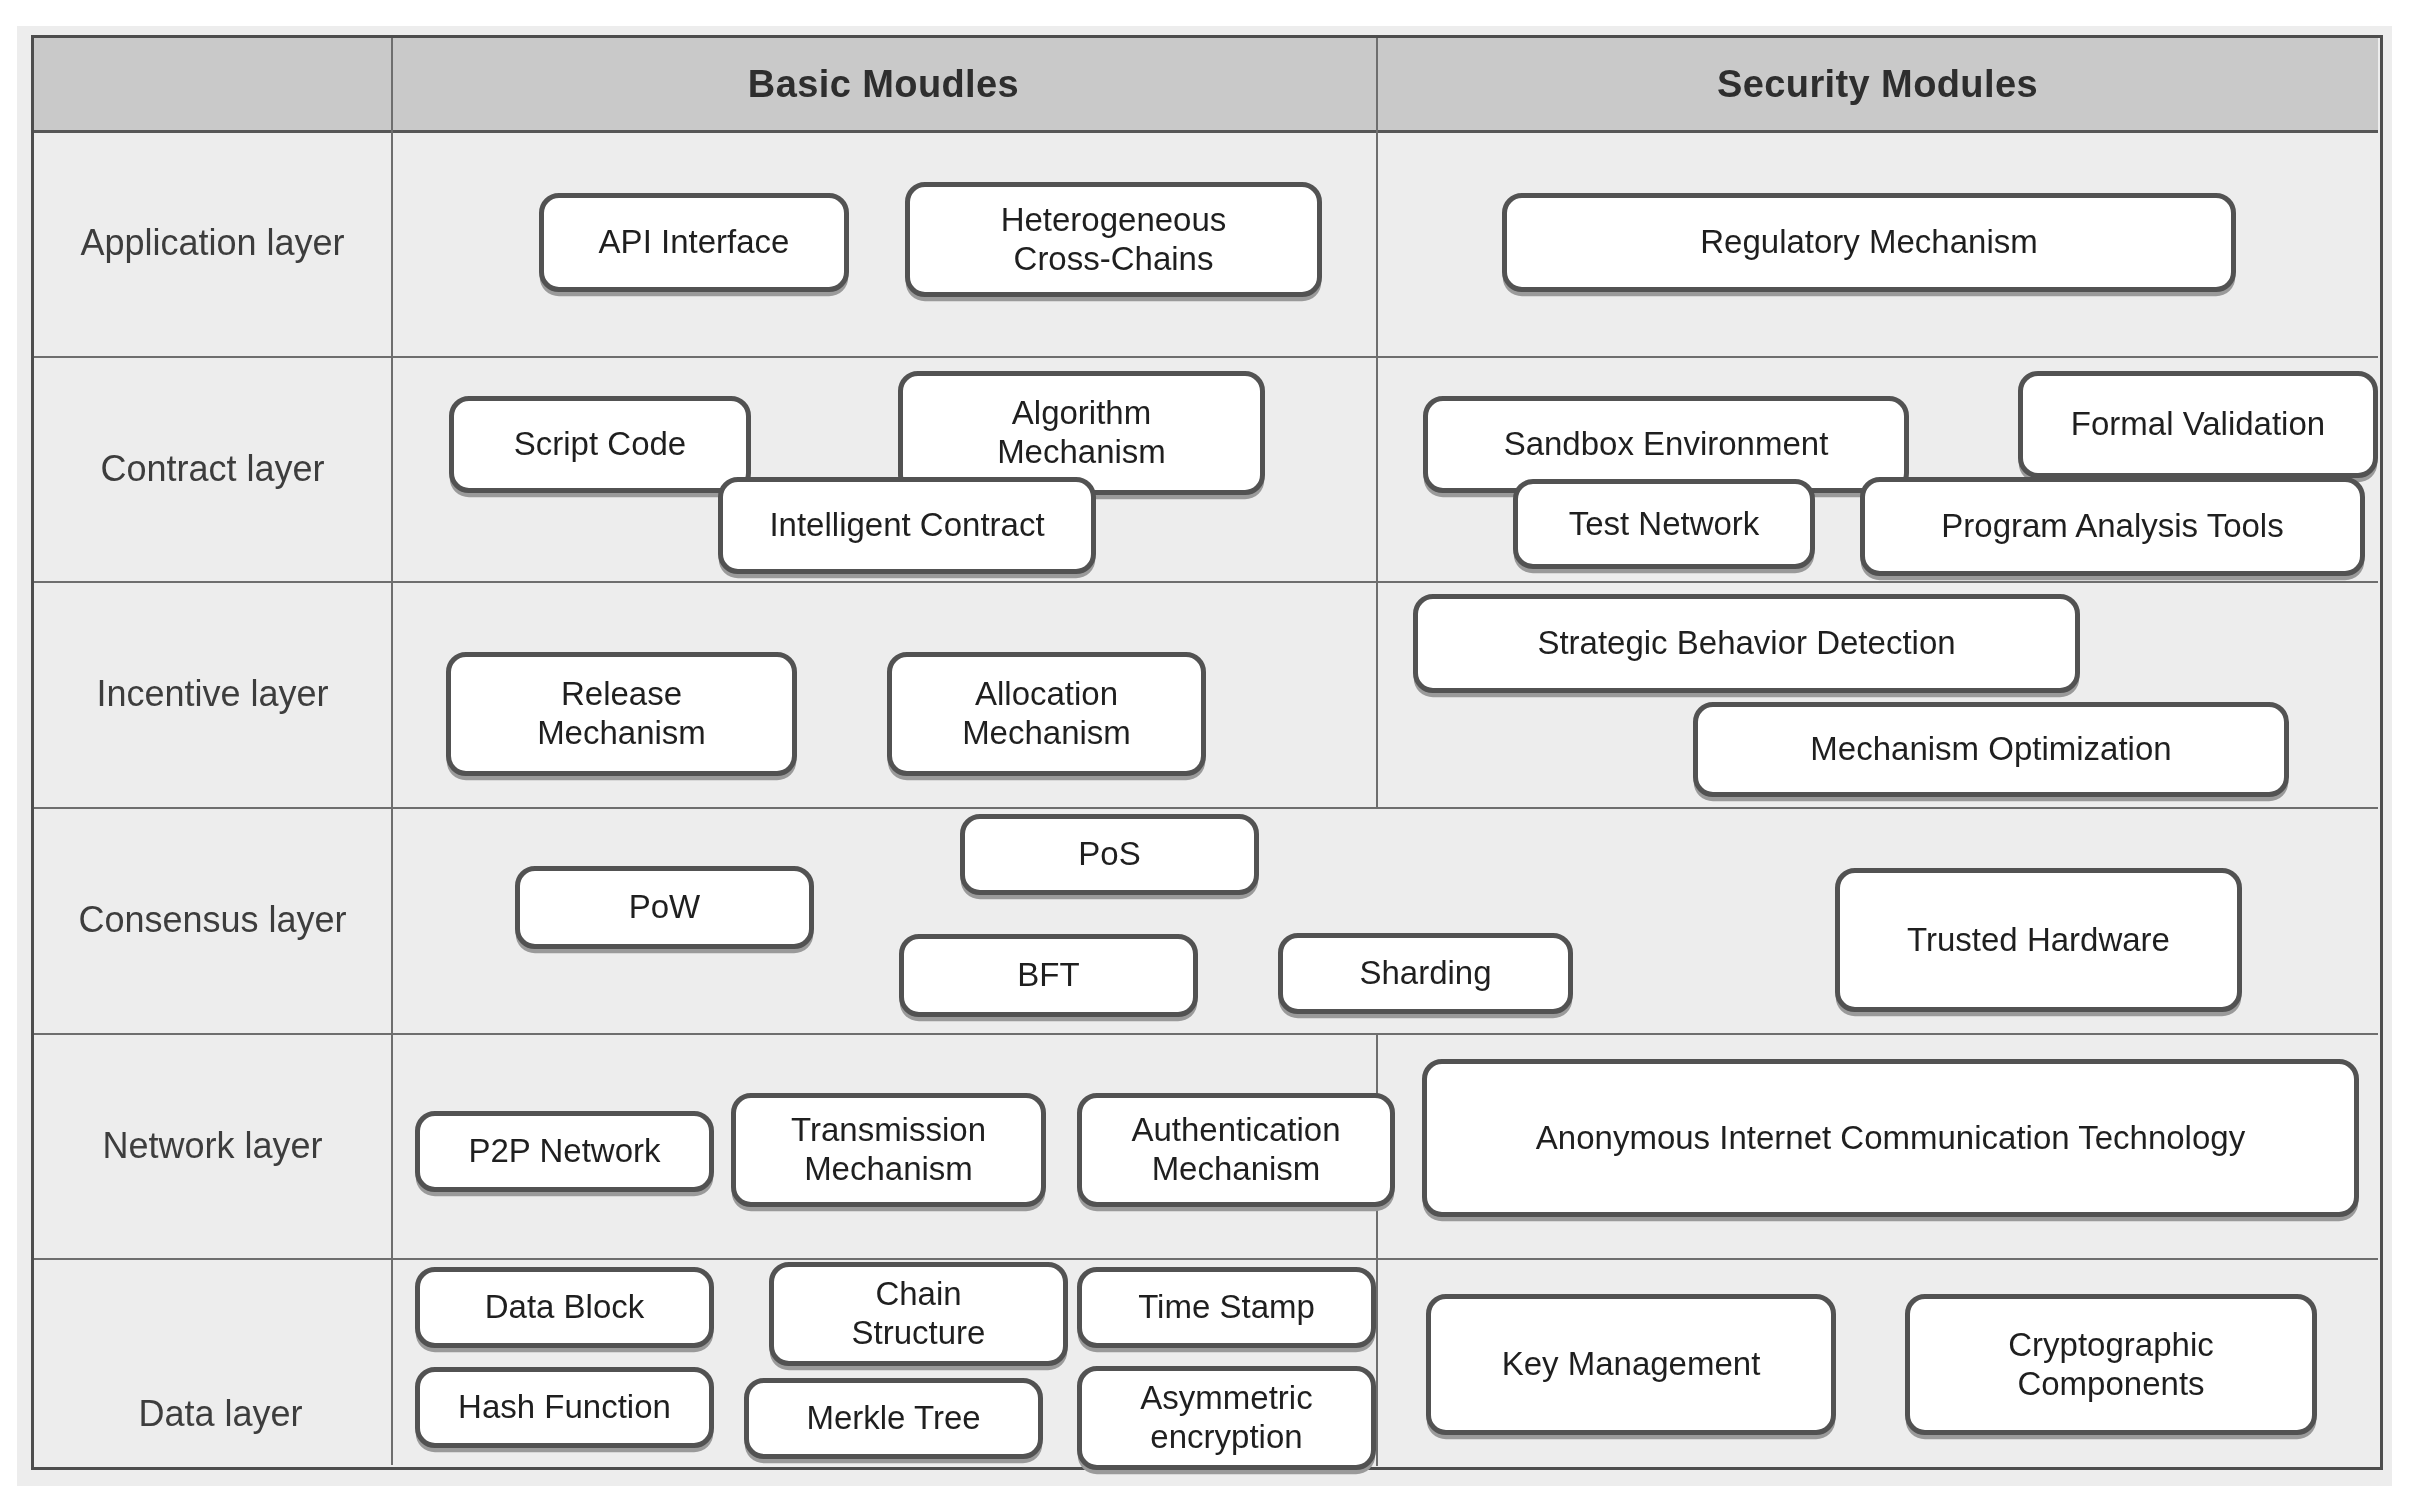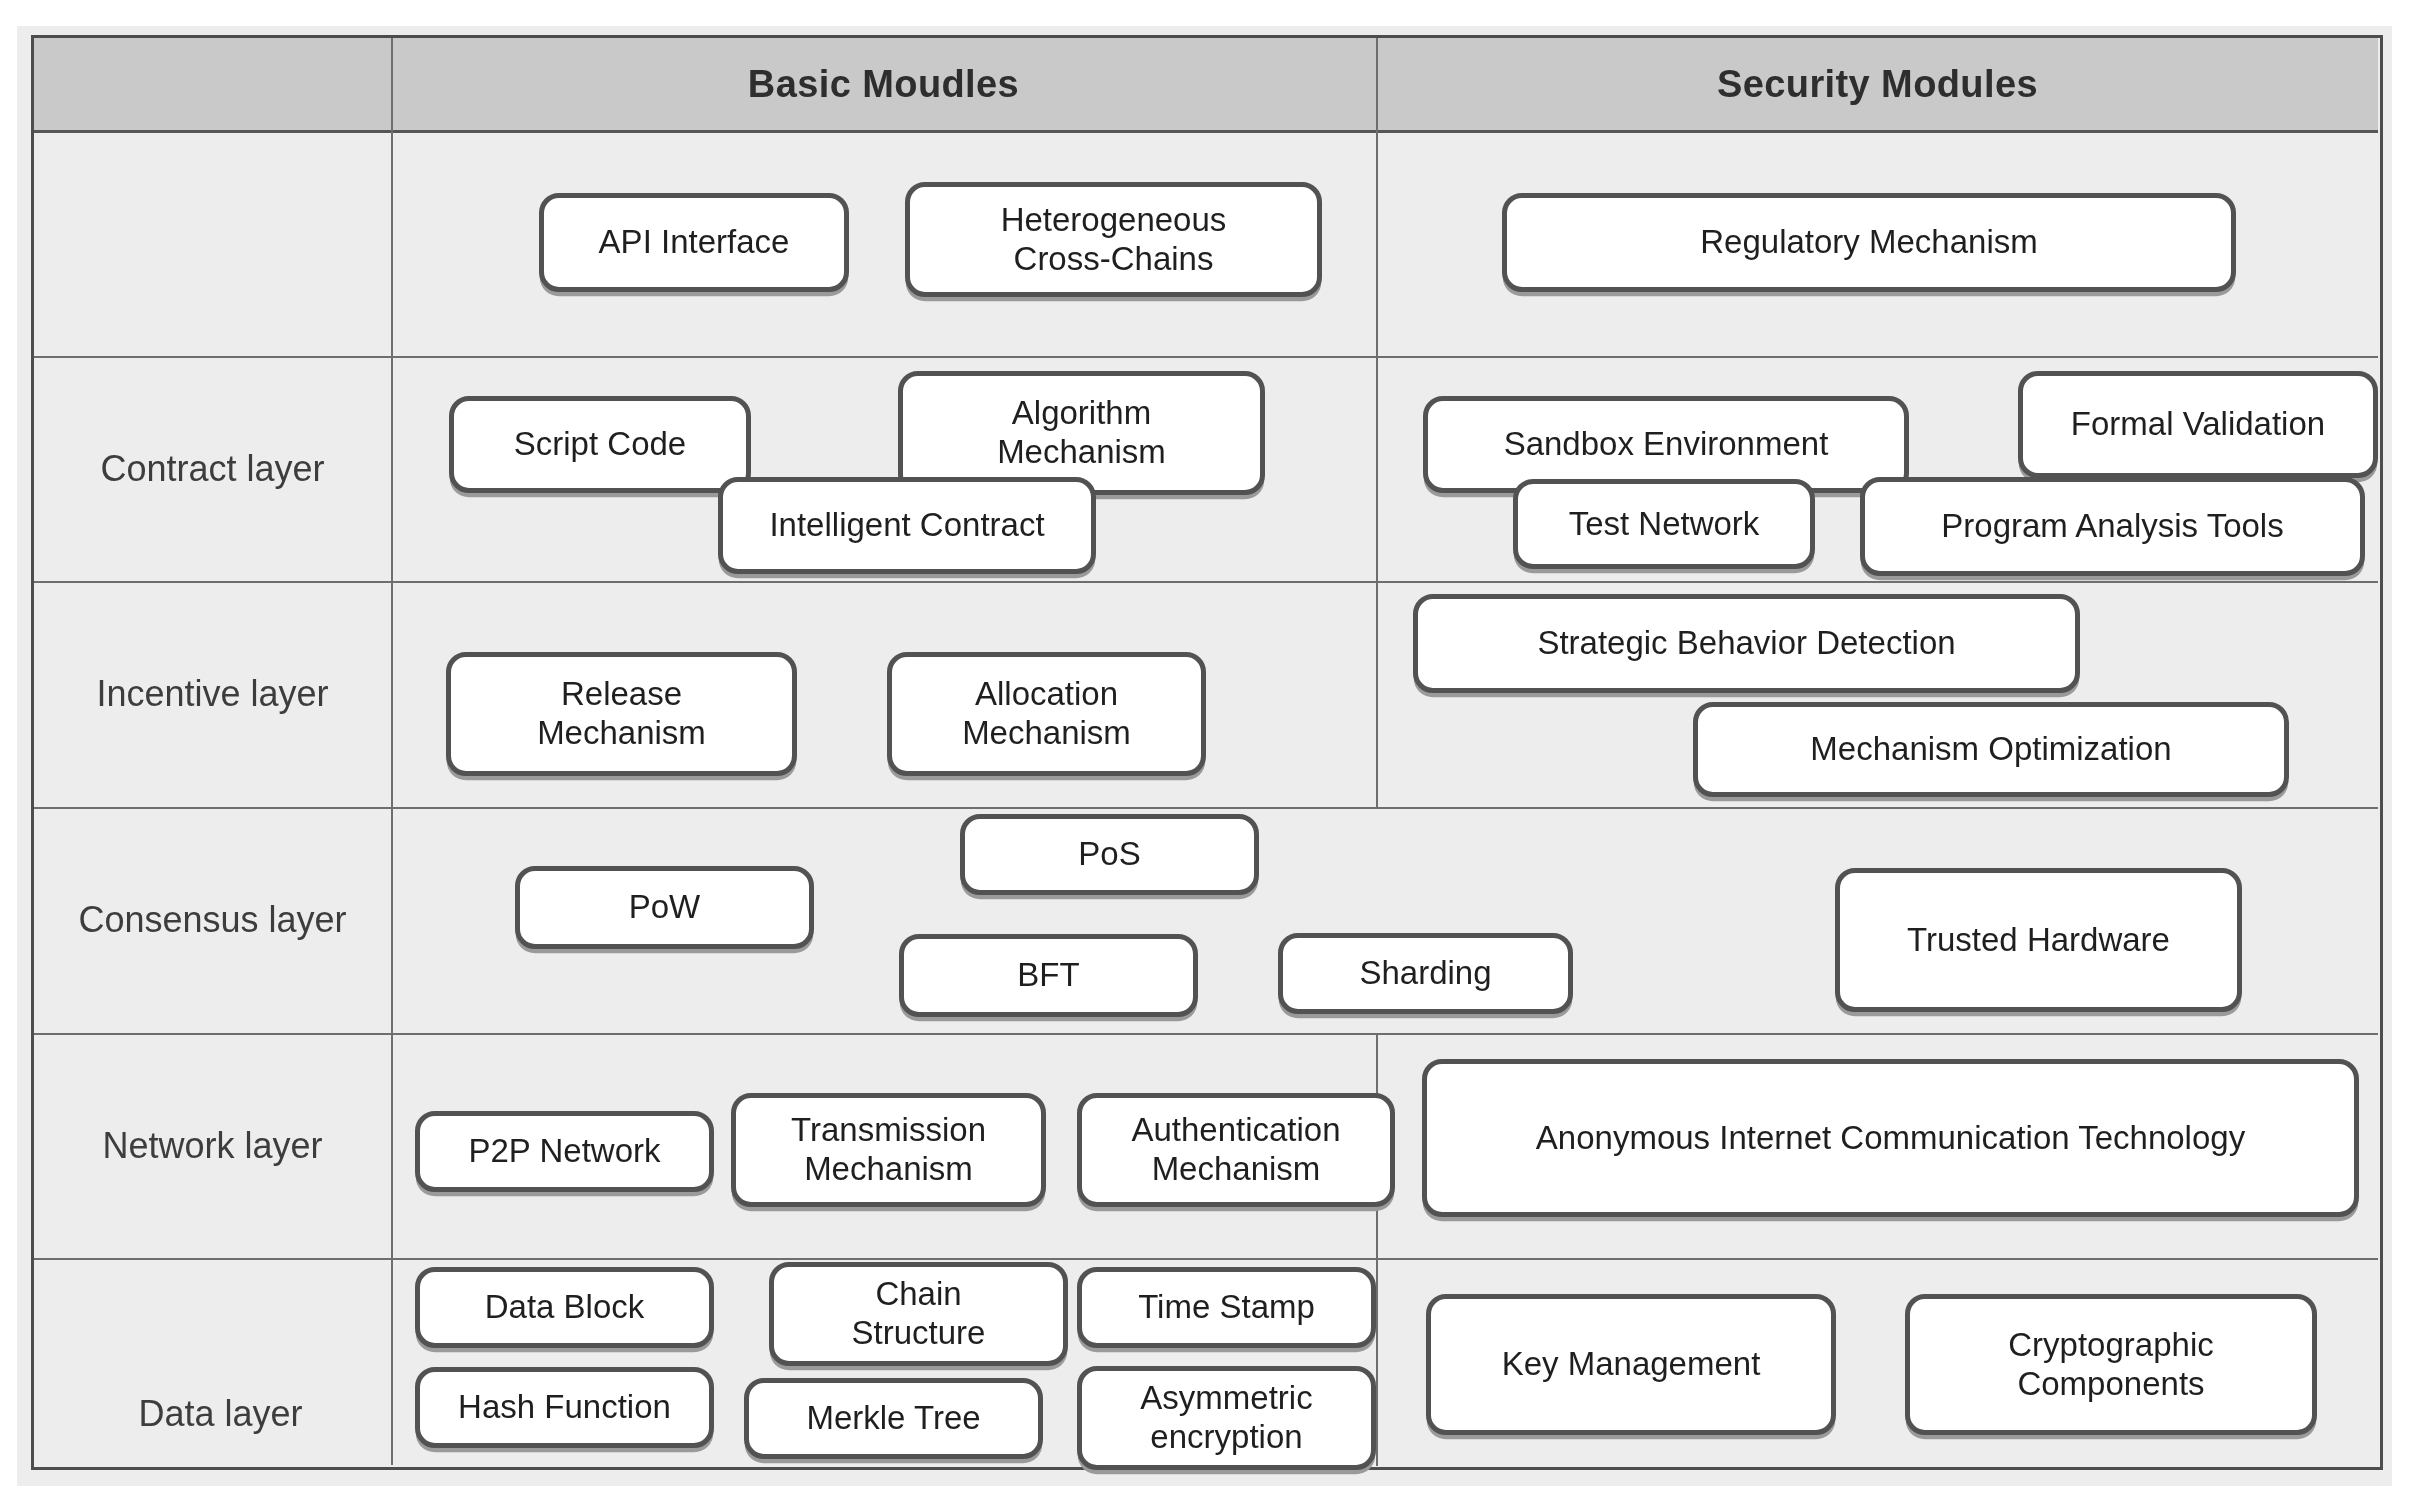--- a/index.html
+++ b/index.html
@@ -58,20 +58,23 @@
       <div class="hline" style="top:318px;"></div>
       <div class="hline" style="top:543px;"></div>
       <div class="hline" style="top:769px;"></div>
       <div class="hline" style="top:995px;"></div>
       <div class="hline" style="top:1220px;"></div>
 
       <div class="vline" style="left:357px;top:0;height:1427px;"></div>
       <div class="vline" style="left:1342px;top:0;height:769px;"></div>
       <div class="vline" style="left:1342px;top:995px;height:433px;"></div>
 
+      <div class="layer-label" style="top:92px;height:226px;">
+        <span>Application layer</span>
+      </div>
       <div class="layer-label" style="top:318px;height:225px;">
         <span>Contract layer</span>
       </div>
       <div class="layer-label" style="top:543px;height:226px;">
         <span>Incentive layer</span>
       </div>
       <div class="layer-label" style="top:769px;height:225px;">
         <span>Consensus layer</span>
       </div>
       <div class="layer-label" style="top:995px;height:225px;">

